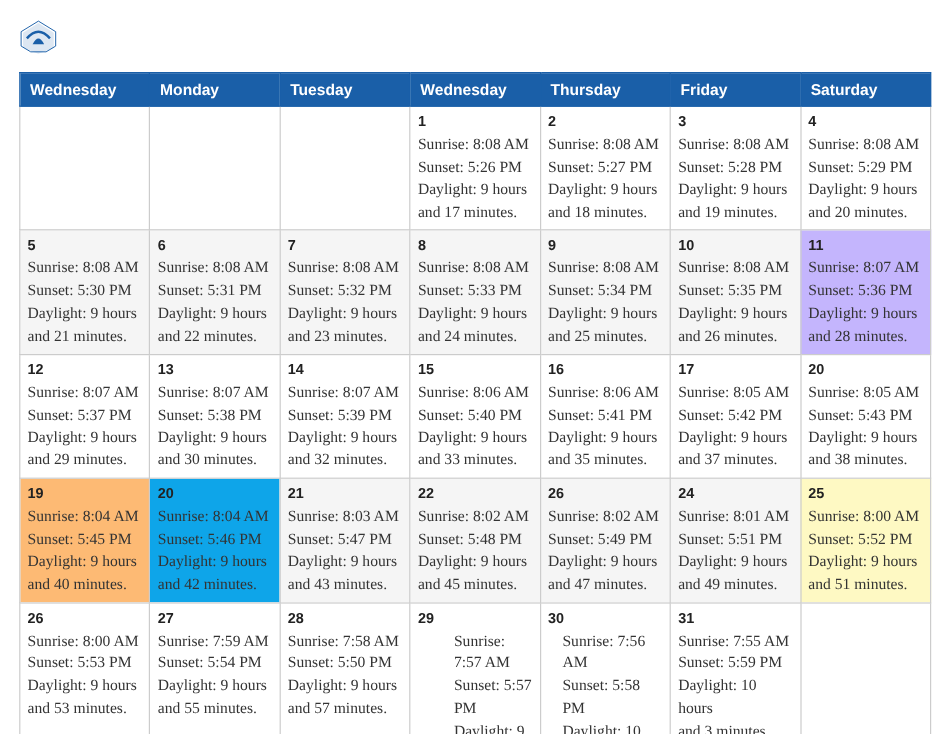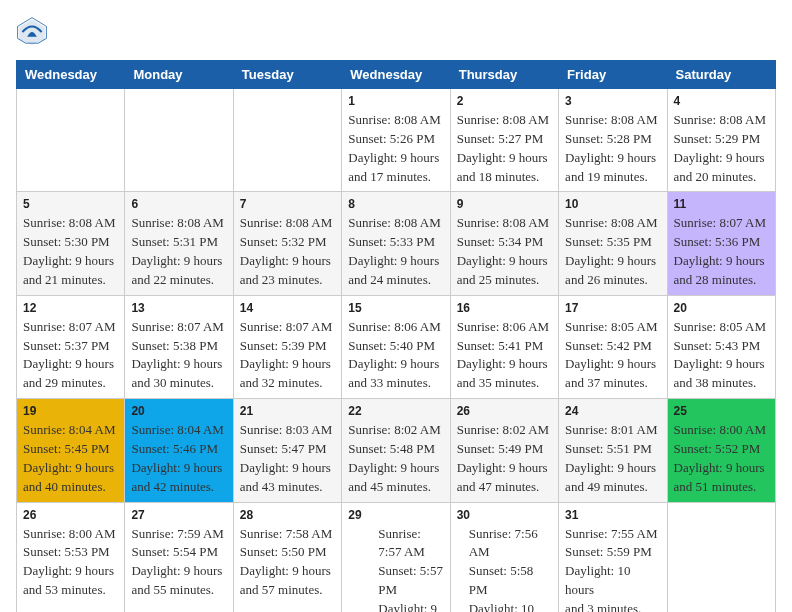--- a/index.html
+++ b/index.html
@@ -244,21 +244,21 @@
         </td>
         <td>
           <div class="day-number">20</div>
           <div class="day-info" style="white-space: pre-line;">Sunrise: 8:05 AM
 Sunset: 5:43 PM
 Daylight: 9 hours
 and 38 minutes.</div>
         </td>
       </tr>
       <tr>
-        <td style="background: #eab308; margin-top: 28px;">
+        <td style="background: #fdba74; margin-top: 28px;">
           <div class="day-number">19</div>
           <div class="day-info" style="white-space: pre-line;">Sunrise: 8:04 AM
 Sunset: 5:45 PM
 Daylight: 9 hours
 and 40 minutes.</div>
         </td>
         <td style="background: #0ea5e9;">
           <div class="day-number">20</div>
           <div class="day-info" style="white-space: pre-line;">Sunrise: 8:04 AM
 Sunset: 5:46 PM
@@ -286,21 +286,21 @@
 Daylight: 9 hours
 and 47 minutes.</div>
         </td>
         <td style="background: rgb(245, 245, 245);">
           <div class="day-number">24</div>
           <div class="day-info" style="white-space: pre-line;">Sunrise: 8:01 AM
 Sunset: 5:51 PM
 Daylight: 9 hours
 and 49 minutes.</div>
         </td>
-        <td style="background: #22c55e; margin-top: 31px;">
+        <td style="background: #fef9c3; margin-top: 31px;">
           <div class="day-number">25</div>
           <div class="day-info" style="white-space: pre-line;">Sunrise: 8:00 AM
 Sunset: 5:52 PM
 Daylight: 9 hours
 and 51 minutes.</div>
         </td>
       </tr>
       <tr>
         <td>
           <div class="day-number">26</div>

